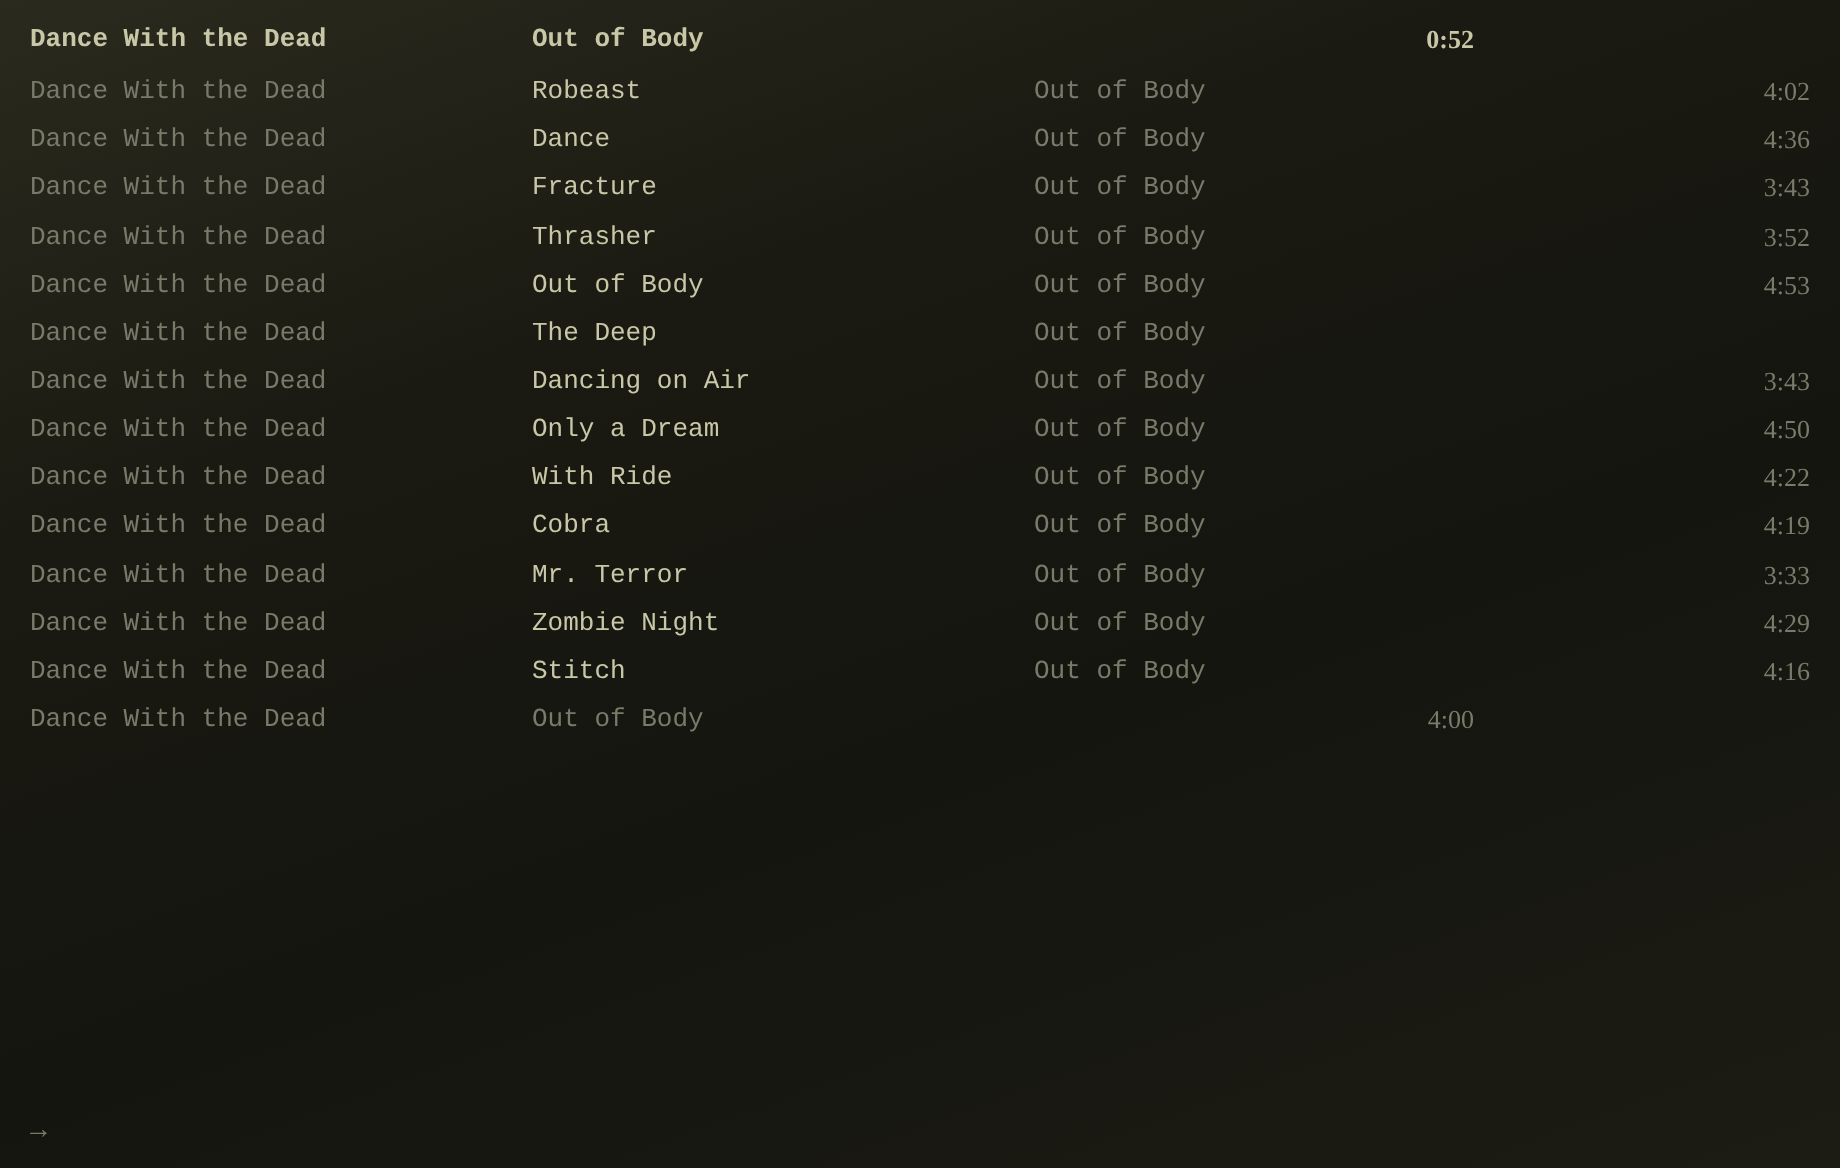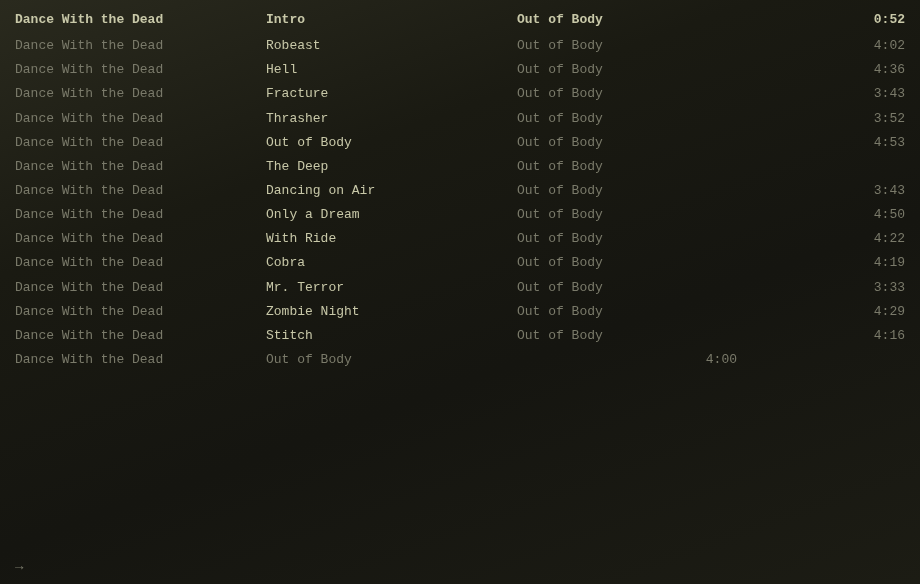--- a/index.html
+++ b/index.html
@@ -36,20 +36,21 @@
       font-weight: bold;
       margin-bottom: 2px;
     }
 
     .col-artist { color: #7a7a6a; }
     .col-title { color: #c8c8a8; }
     .col-album { color: #7a7a6a; }
     .col-duration {
       text-align: right;
       color: #7a7a6a;
+      font-family: Liberation Serif, serif;
     }
 
     .header .col-artist { color: #c8c8a8; }
     .header .col-title { color: #c8c8a8; }
     .header .col-album { color: #c8c8a8; }
     .header .col-duration { color: #c8c8a8; }
 
     .bottom-arrow {
       position: absolute;
       bottom: 10px;
@@ -58,34 +59,33 @@
       font-size: 14px;
     }
   </style>
 </head>
 <body>
 
 <div class="track-list">
 
   <div class="track-row header">
     <span class="col-artist">Dance With the Dead</span>
-    <span class="col-title">Intro</span>
     <span class="col-album">Out of Body</span>
     <span class="col-duration">0:52</span>
   </div>
 
 <div class="track-row">
       <span class="col-artist">Dance With the Dead</span>
       <span class="col-title">Robeast</span>
       <span class="col-album">Out of Body</span>
       <span class="col-duration">4:02</span>
     </div>
     <div class="track-row">
       <span class="col-artist">Dance With the Dead</span>
-      <span class="col-title">Hell</span>
+      <span class="col-title">Dance</span>
       <span class="col-album">Out of Body</span>
       <span class="col-duration">4:36</span>
     </div>
     <div class="track-row">
       <span class="col-artist">Dance With the Dead</span>
       <span class="col-title">Fracture</span>
       <span class="col-album">Out of Body</span>
       <span class="col-duration">3:43</span>
     </div>
     <div class="track-row">

